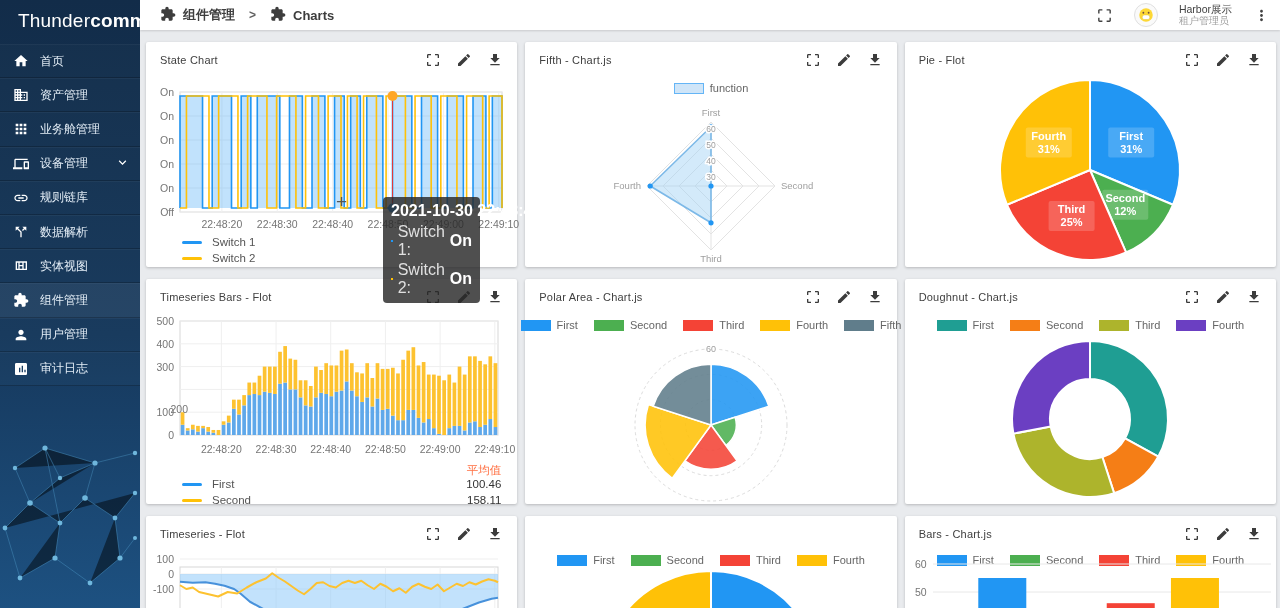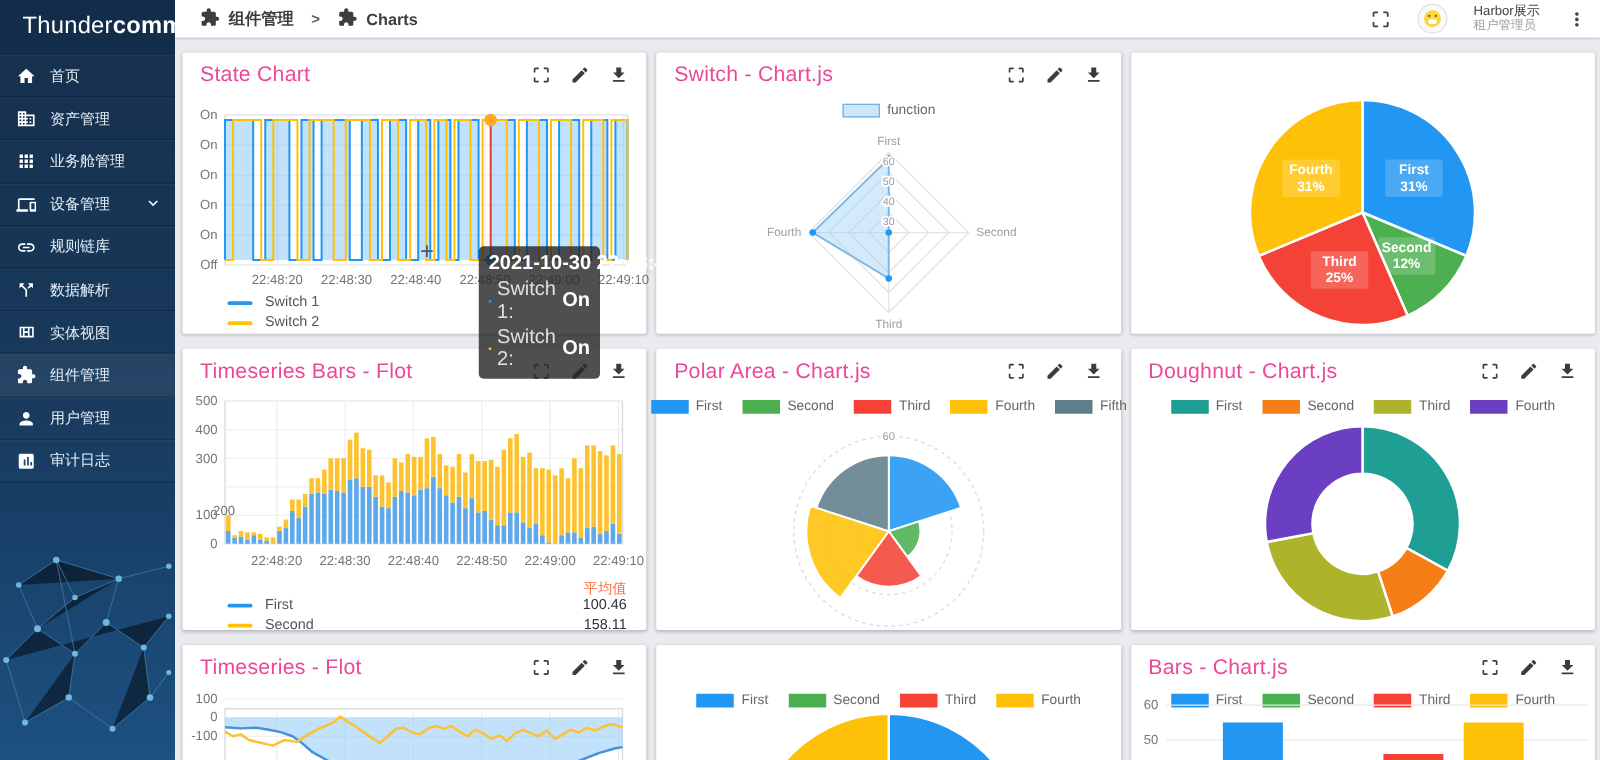--- a/index.html
+++ b/index.html
@@ -30,21 +30,21 @@
   .user-text { line-height:1.15; cursor:pointer; }
   .user-name { font-size:10.5px; color:#424242; }
   .user-role { font-size:10px; color:#9e9e9e; }
   
   .content { position:absolute; left:140px; top:30px; right:0; height:720px;
     padding:12px 4px 0 6px; display:grid; grid-template-columns:repeat(3,1fr);
     grid-auto-rows:225px; gap:12px 8px; }
   .card { position:relative; background:#fff; border-radius:2px;
     box-shadow:0 1px 3px rgba(0,0,0,.22); overflow:visible; }
   .card-head { height:36px; display:flex; align-items:center; padding:0 14px; }
-  .card-title { font-size:17px; color:#ec4899; letter-spacing:.2px; }
+  .card-title { font-size:11px; color:#404040; letter-spacing:.2px; }
   .card-act { margin-left:auto; display:flex; gap:15px; align-items:center; }
   .card-act .ic { color:#3c3c3c; cursor:pointer; display:flex; }
   .cbody { position:absolute; left:0; right:0; top:36px; bottom:0; }
   .ylab { position:absolute; font-size:10.5px; color:#757575; width:26px; text-align:right; }
   .xlab { position:absolute; font-size:10.5px; color:#757575; transform:translateX(-50%); white-space:nowrap; }
   .leg-line { position:absolute; display:flex; align-items:center; gap:10px; font-size:11.5px; color:#555; }
   .leg-line .sw { width:20px; height:3px; border-radius:2px; }
   .leg-val { position:absolute; font-size:11.5px; color:#333; text-align:right; }
   .cj-legend { position:absolute; left:0; right:0; display:flex; justify-content:center; gap:16px;
     font-size:11px; color:#666; }
@@ -267,21 +267,21 @@
           <div class="tt-row">
             <div class="sw" style="background: rgb(255, 193, 7);"></div>
             <span>Switch 2:</span>
             <span class="v">On</span>
           </div>
         </div>
       </div>
   </div>
   <div class="card">
     <div class="card-head">
-        <span class="card-title">Switch - Chart.js</span>
+        <span class="card-title">Fifth - Chart.js</span>
         <span class="card-act">
           <span class="ic">
             <svg width="16" height="16" viewBox="0 0 24 24">
               <path d="M3 5v4h2V5h4V3H5c-1.1 0-2 .9-2 2zm2 10H3v4c0 1.1.9 2 2 2h4v-2H5v-4zm14 4h-4v2h4c1.1 0 2-.9 2-2v-4h-2v4zM19 3h-4v2h4v4h2V5c0-1.1-.9-2-2-2z" fill="currentColor"></path>
             </svg>
           </span>
           <span class="ic">
             <svg width="16" height="16" viewBox="0 0 24 24">
               <path d="M3 17.25V21h3.75L17.81 9.94l-3.75-3.75L3 17.25zM20.71 7.04a.996.996 0 000-1.41l-2.34-2.34a.996.996 0 00-1.41 0l-1.83 1.83 3.75 3.75 1.83-1.83z" fill="currentColor"></path>
             </svg>
@@ -317,20 +317,40 @@
           <text x="120" y="164" text-anchor="middle" font-size="9.5" fill="#9e9e9e">Third</text>
           <text x="50" y="91" text-anchor="end" font-size="9.5" fill="#9e9e9e">Fourth</text>
           <text x="120" y="34" text-anchor="middle" font-size="8.5" fill="#9e9e9e" stroke="#fff" stroke-width="3" paint-order="stroke">60</text>
           <text x="120" y="50" text-anchor="middle" font-size="8.5" fill="#9e9e9e" stroke="#fff" stroke-width="3" paint-order="stroke">50</text>
           <text x="120" y="66" text-anchor="middle" font-size="8.5" fill="#9e9e9e" stroke="#fff" stroke-width="3" paint-order="stroke">40</text>
           <text x="120" y="82" text-anchor="middle" font-size="8.5" fill="#9e9e9e" stroke="#fff" stroke-width="3" paint-order="stroke">30</text>
         </svg>
       </div>
   </div>
   <div class="card">
+    <div class="card-head">
+        <span class="card-title">Pie - Flot</span>
+        <span class="card-act">
+          <span class="ic">
+            <svg width="16" height="16" viewBox="0 0 24 24">
+              <path d="M3 5v4h2V5h4V3H5c-1.1 0-2 .9-2 2zm2 10H3v4c0 1.1.9 2 2 2h4v-2H5v-4zm14 4h-4v2h4c1.1 0 2-.9 2-2v-4h-2v4zM19 3h-4v2h4v4h2V5c0-1.1-.9-2-2-2z" fill="currentColor"></path>
+            </svg>
+          </span>
+          <span class="ic">
+            <svg width="16" height="16" viewBox="0 0 24 24">
+              <path d="M3 17.25V21h3.75L17.81 9.94l-3.75-3.75L3 17.25zM20.71 7.04a.996.996 0 000-1.41l-2.34-2.34a.996.996 0 00-1.41 0l-1.83 1.83 3.75 3.75 1.83-1.83z" fill="currentColor"></path>
+            </svg>
+          </span>
+          <span class="ic">
+            <svg width="16" height="16" viewBox="0 0 24 24">
+              <path d="M19 9h-4V3H9v6H5l7 7 7-7zM5 18v2h14v-2H5z" fill="currentColor"></path>
+            </svg>
+          </span>
+        </span>
+      </div>
     <div class="cbody">
         <svg width="200" height="186" viewBox="0 0 200 186" style="position:absolute;left:50%;top:0px;transform:translateX(-50%)">
           <path d="M100,92 L100,2 A90,90 0 0 1 183.01188646941233,126.77106131238159 Z" fill="#2196f3" stroke="#fff" stroke-width="2"></path>
           <rect x="118.21220780442118" y="49.58095683862754" width="46" height="30" rx="2" fill="rgba(255,255,255,0.18)"></rect>
           <text x="141.21220780442118" y="61.58095683862754" text-anchor="middle" font-size="11" font-weight="bold" fill="#fff">First</text>
           <text x="141.21220780442118" y="74.58095683862754" text-anchor="middle" font-size="11" font-weight="bold" fill="#fff">31%</text>
           <path d="M100,92 L183.01188646941233,126.77106131238159 A90,90 0 0 1 136.08374818659522,174.44976116888625 Z" fill="#4caf50" stroke="#fff" stroke-width="2"></path>
           <rect x="112.27836148325372" y="111.72300694146291" width="46" height="30" rx="2" fill="rgba(255,255,255,0.18)"></rect>
           <text x="135.27836148325372" y="123.72300694146291" text-anchor="middle" font-size="11" font-weight="bold" fill="#fff">Second</text>
           <text x="135.27836148325372" y="136.72300694146293" text-anchor="middle" font-size="11" font-weight="bold" fill="#fff">12%</text>

